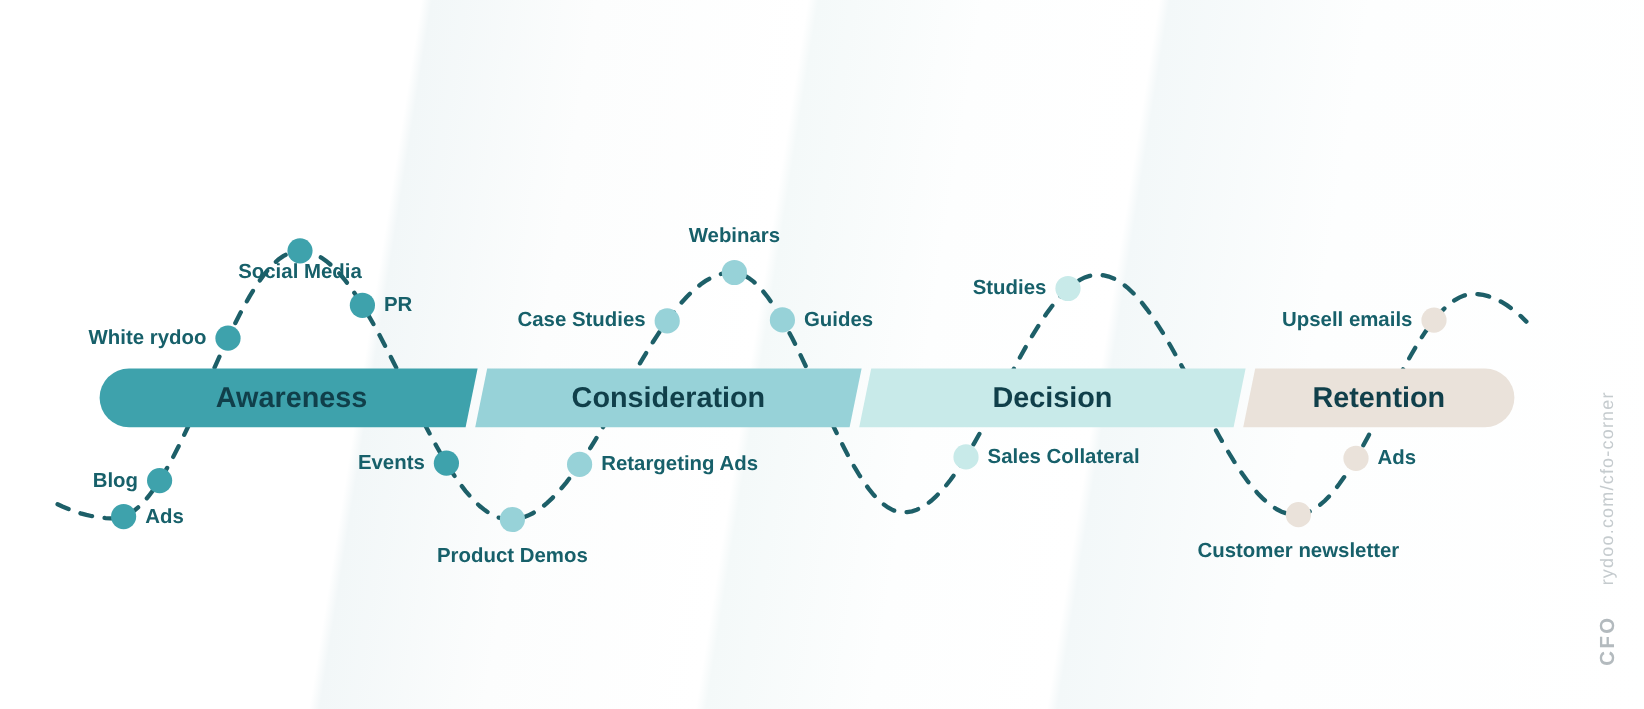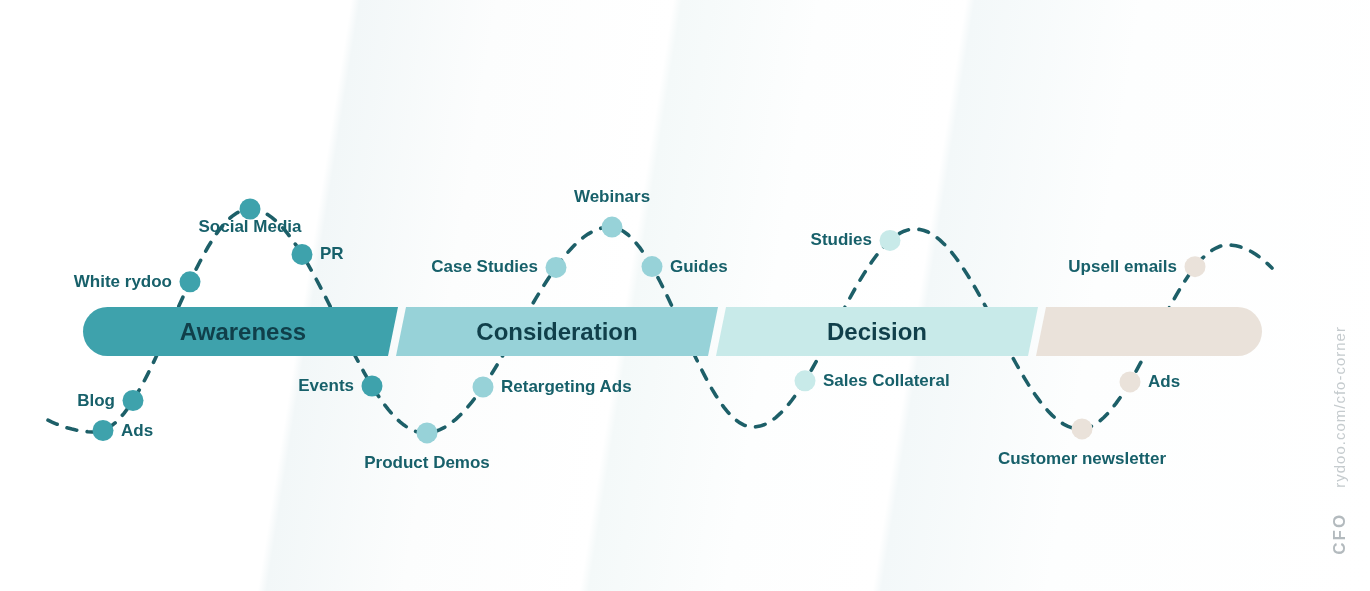--- a/index.html
+++ b/index.html
@@ -128,20 +128,21 @@
         <circle cx="890" cy="240.4" r="10.5" fill="#c8eae9"></circle>
         <circle cx="1082" cy="428.9" r="10.5" fill="#eae2da"></circle>
         <circle cx="1130" cy="381.9" r="10.5" fill="#eae2da"></circle>
         <circle cx="1195" cy="266.7" r="10.5" fill="#eae2da"></circle>
       </g>
   </svg>
 
   <div class="stage-label" style="left:243px">Awareness</div>
   <div class="stage-label" style="left:877px">Decision</div>
   <div class="stage-label" style="left:557px">Consideration</div>
+  <div class="stage-label" style="left:1149px">Retention</div>
 
   <div id="labels-layer">
       <div class="tp-label side-right" style="left: 103px; top: 430.5px;">Ads</div>
       <div class="tp-label side-left" style="left: 133px; top: 400.5px;">Blog</div>
       <div class="tp-label side-left" style="left: 190px; top: 281.8px;">White rydoo</div>
       <div class="tp-label side-above" style="left: 250px; top: 209px; margin-top: 48px;">Social Media</div>
       <div class="tp-label side-right" style="left: 302px; top: 254.4px;">PR</div>
       <div class="tp-label side-left" style="left: 372px; top: 386px;">Events</div>
       <div class="tp-label side-below" style="left: 427px; top: 432.9px;">Product Demos</div>
       <div class="tp-label side-right" style="left: 483px; top: 387px;">Retargeting Ads</div>

